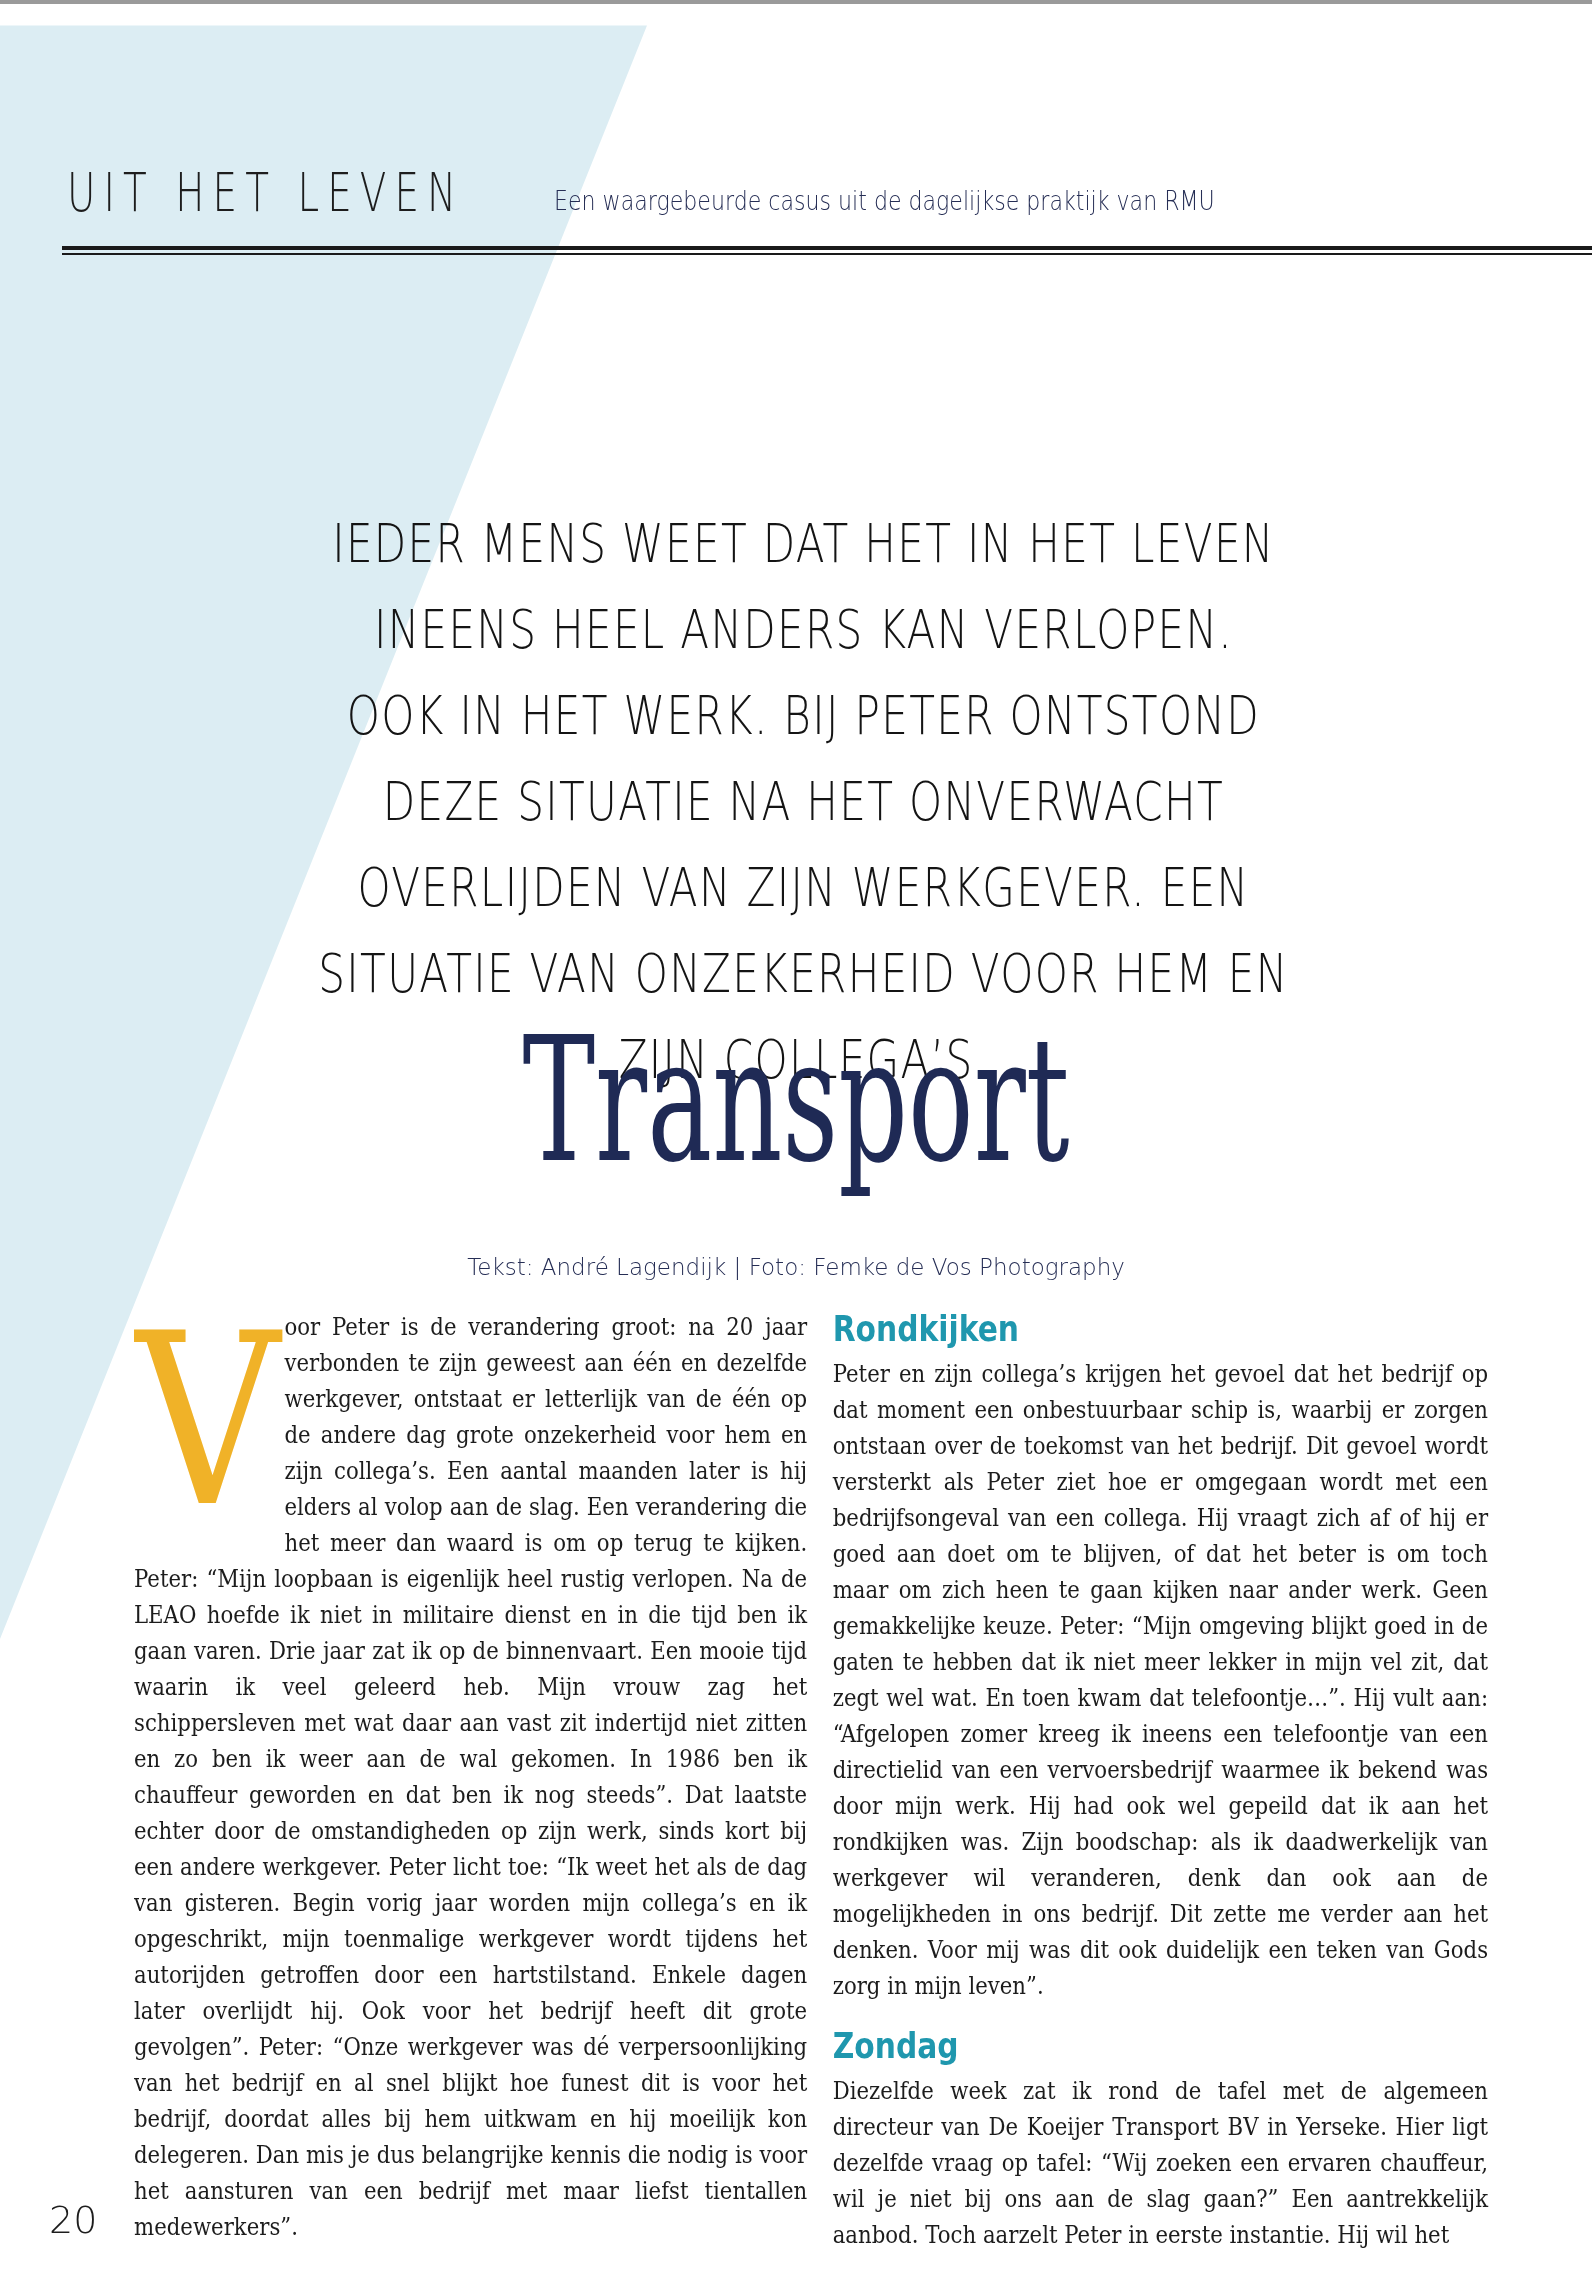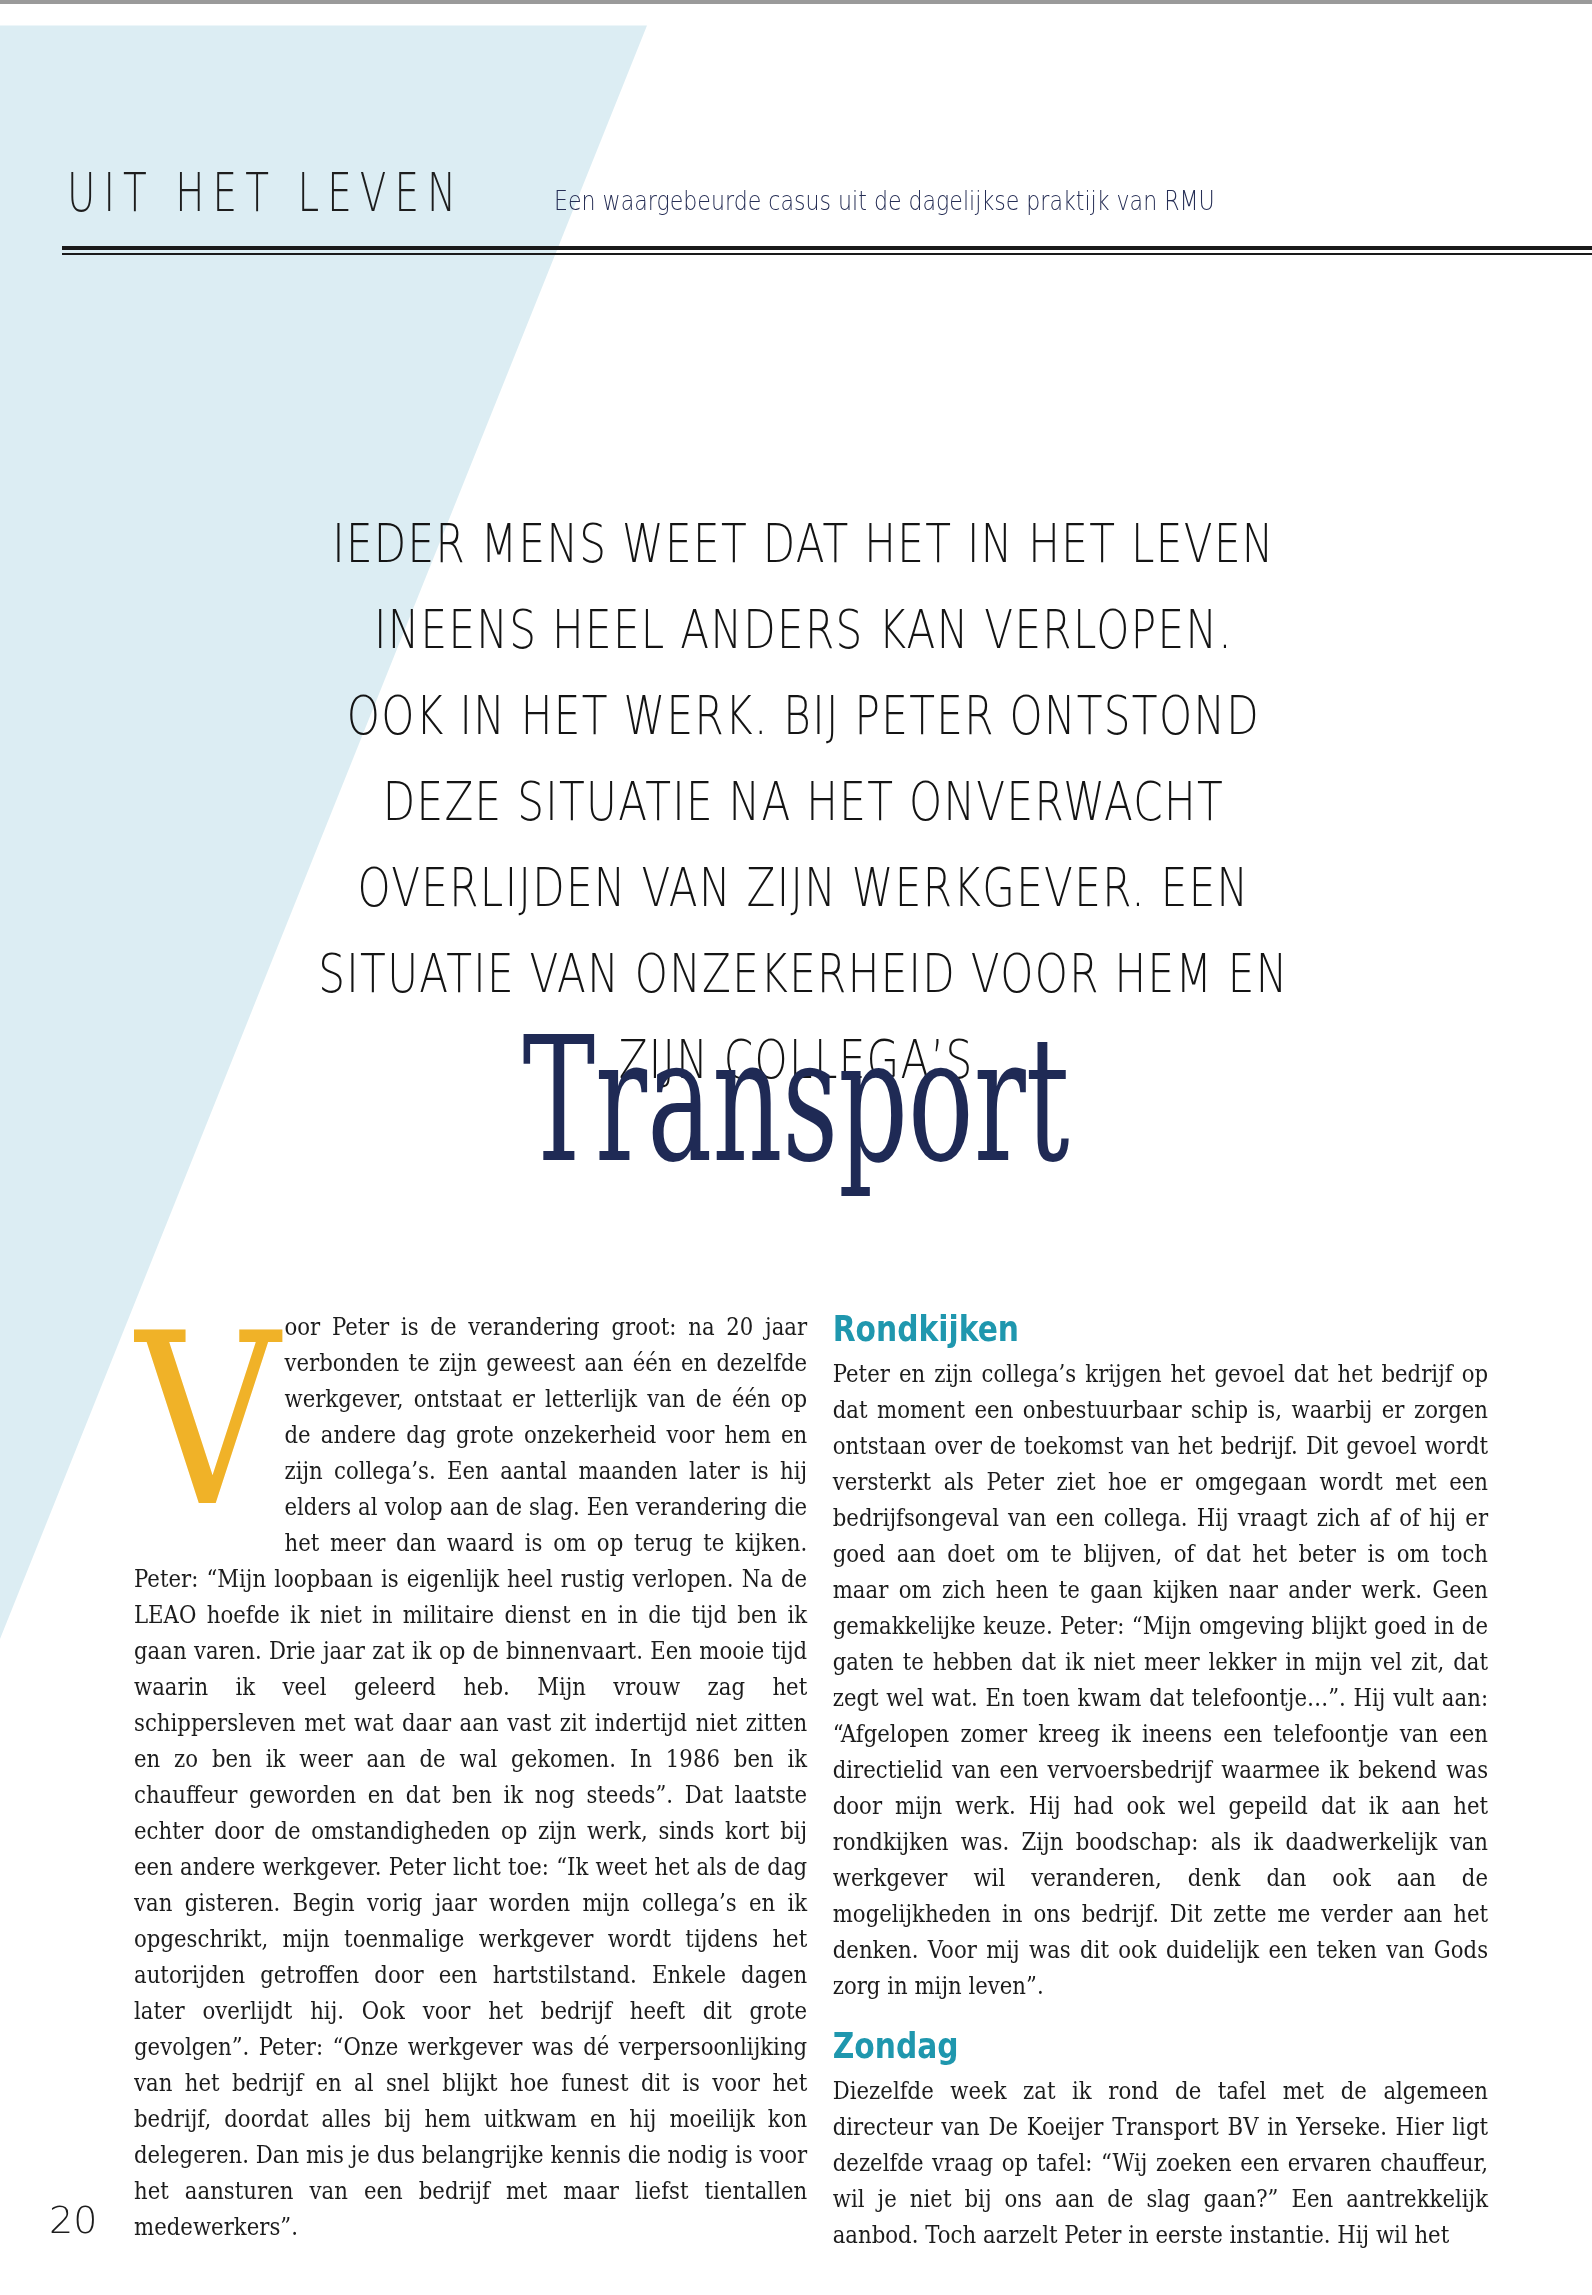--- a/index.html
+++ b/index.html
@@ -96,20 +96,21 @@
     <div>IEDER MENS WEET DAT HET IN HET LEVEN</div>
     <div>INEENS HEEL ANDERS KAN VERLOPEN.</div>
     <div>OOK IN HET WERK. BIJ PETER ONTSTOND</div>
     <div>DEZE SITUATIE NA HET ONVERWACHT</div>
     <div>OVERLIJDEN VAN ZIJN WERKGEVER. EEN</div>
     <div>SITUATIE VAN ONZEKERHEID VOOR HEM EN</div>
     <div>ZIJN COLLEGA’S.</div>
   </div>
 
   <div class="title">Transport</div>
+  <div class="byline">Tekst: André Lagendijk | Foto: Femke de Vos Photography</div>
 
   <div class="cols">
     <div class="col-left">
       <div class="dropcap-box">
         <span class="dropcap">V</span>
       </div>
       <p>oor Peter is de verandering groot: na 20 jaar verbonden te zijn geweest aan één en dezelfde werkgever, ontstaat er letterlijk van de één op de andere dag grote onzekerheid voor hem en zijn collega’s. Een aantal maanden later is hij elders al volop aan de slag. Een verandering die het meer dan waard is om op terug te kijken. Peter: “Mijn loopbaan is eigenlijk heel rustig verlopen. Na de LEAO hoefde ik niet in militaire dienst en in die tijd ben ik gaan varen. Drie jaar zat ik op de binnenvaart. Een mooie tijd waarin ik veel geleerd heb. Mijn vrouw zag het schippersleven met wat daar aan vast zit indertijd niet zitten en zo ben ik weer aan de wal gekomen. In 1986 ben ik chauffeur geworden en dat ben ik nog steeds”. Dat laatste echter door de omstandigheden op zijn werk, sinds kort bij een andere werkgever. Peter licht toe: “Ik weet het als de dag van gisteren. Begin vorig jaar worden mijn collega’s en ik opgeschrikt, mijn toenmalige werkgever wordt tijdens het autorijden getroffen door een hartstilstand. Enkele dagen later overlijdt hij. Ook voor het bedrijf heeft dit grote gevolgen”. Peter: “Onze werkgever was dé verpersoonlijking van het bedrijf en al snel blijkt hoe funest dit is voor het bedrijf, doordat alles bij hem uitkwam en hij moeilijk kon delegeren. Dan mis je dus belangrijke kennis die nodig is voor het aansturen van een bedrijf met maar liefst tientallen medewerkers”.</p>
     </div>
     <div class="col-right">
       <h2 class="sec-heading">Rondkijken</h2>

